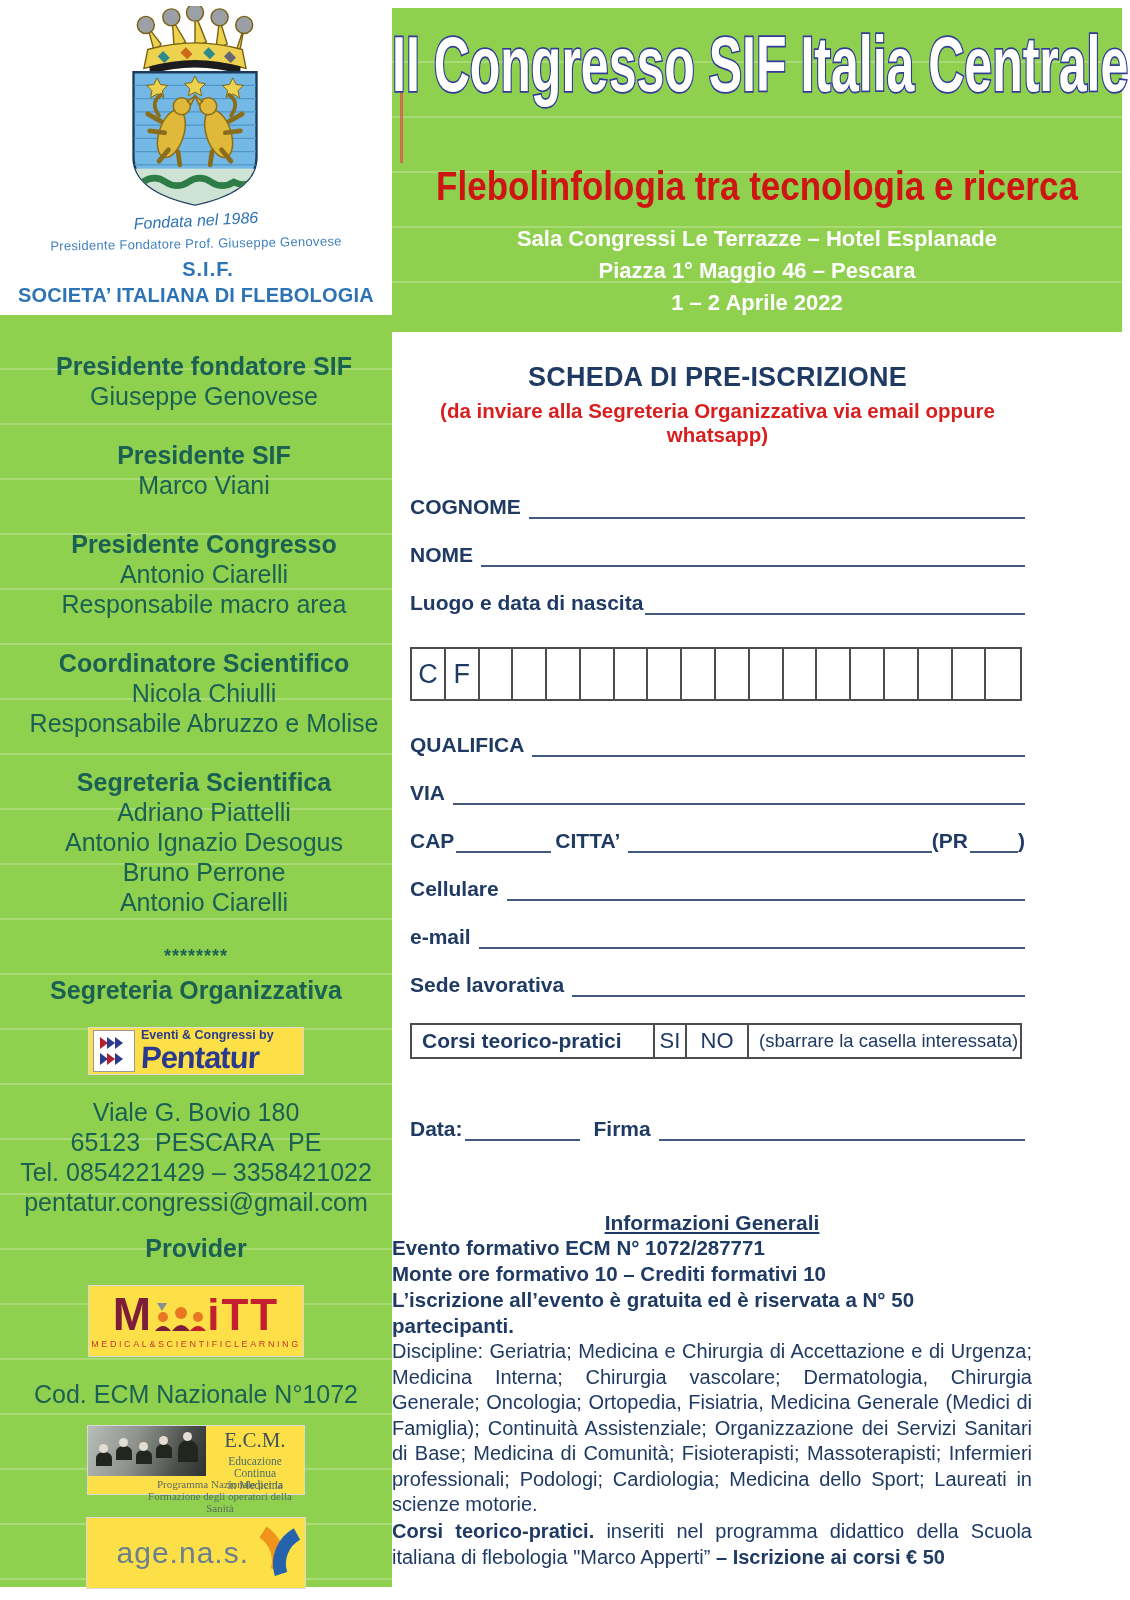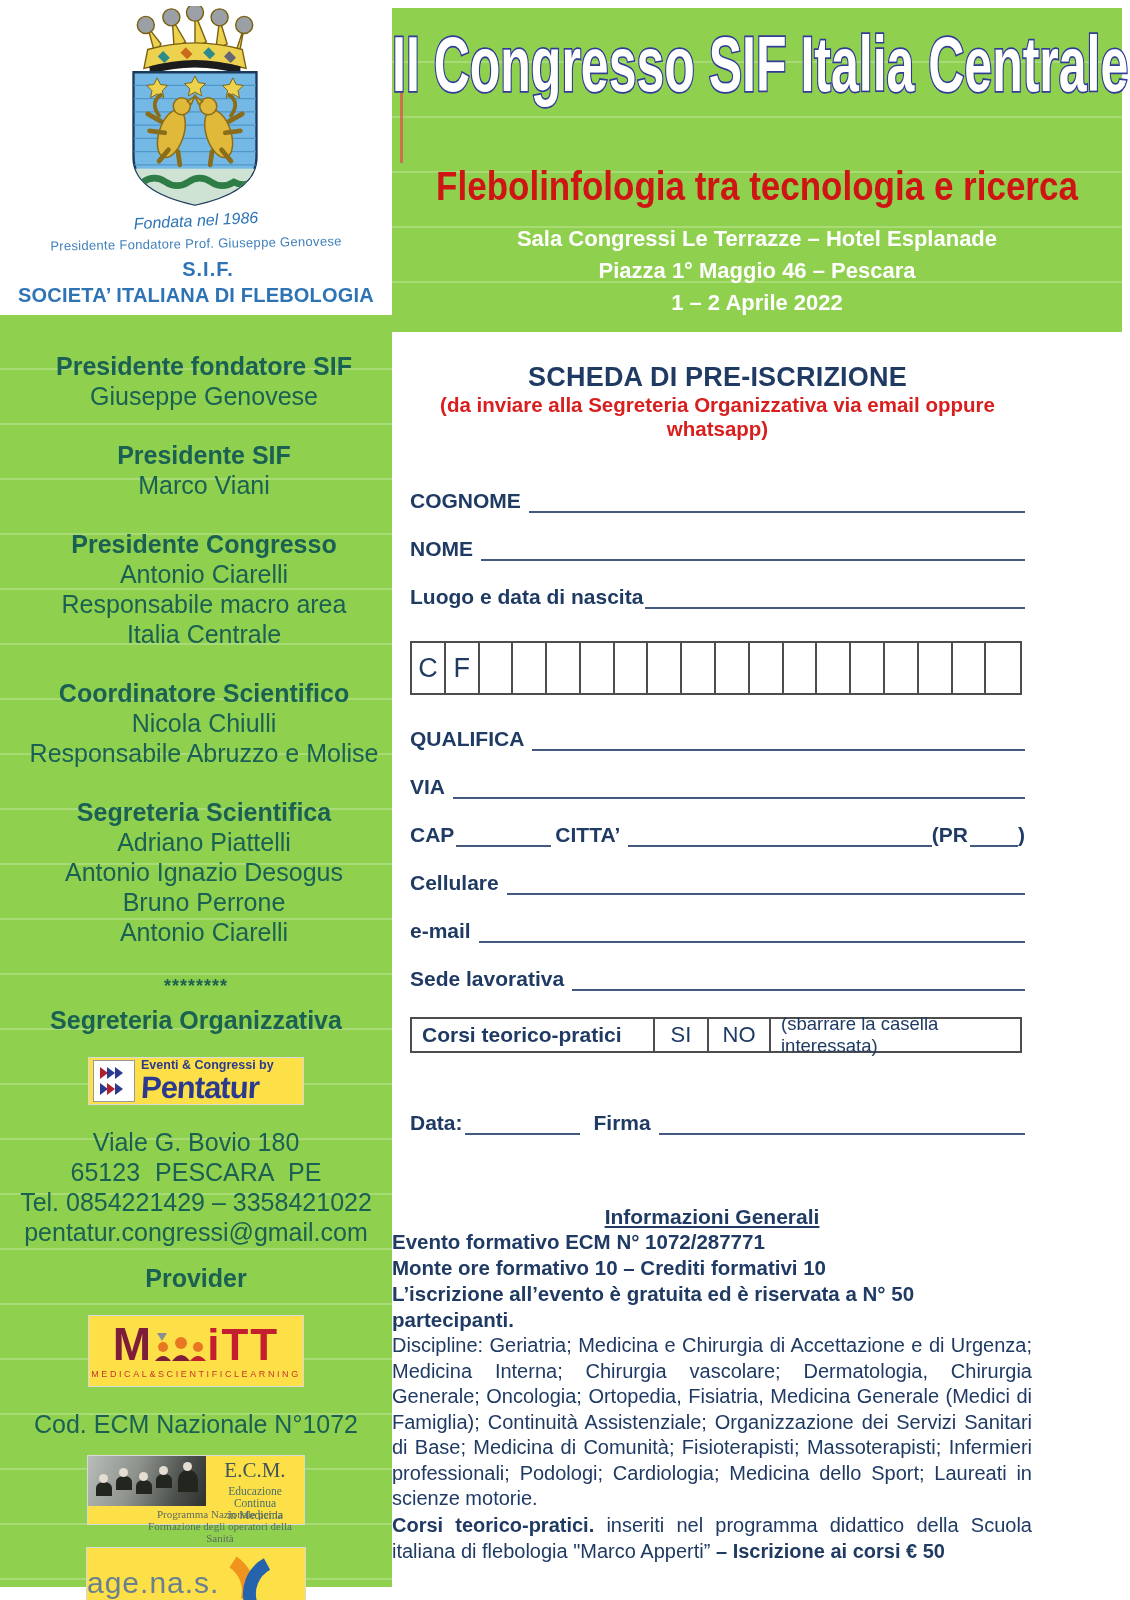--- a/index.html
+++ b/index.html
@@ -63,44 +63,44 @@
   .ecm-top{display:flex;height:50px;}
   .ecm-paint{width:118px;height:50px;background:linear-gradient(110deg,#b9bdb9 0%,#8d928d 40%,#4c504c 75%,#2e312e 100%);position:relative;overflow:hidden;}
   .ecm-head{position:absolute;width:9px;height:9px;border-radius:50%;background:#e3ddd2;}
   .ecm-body{position:absolute;width:16px;height:14px;border-radius:45% 45% 0 0;background:#23261f;}
   .ecm-txt{flex:1;text-align:center;font-family:"Liberation Serif", serif;color:#43555a;}
   .ecm-name{font-size:21px;margin-top:2px;}
   .ecm-l1{font-size:11.5px;color:#4a6f6a;margin-top:2px;}
   .ecm-l2{font-size:11.5px;color:#4a6f6a;}
   .ecm-foot{font-size:11px;color:#5c6b63;text-align:center;margin-top:2px;font-family:"Liberation Serif", serif;padding-left:48px;}
 
-  .agenas-box{width:218px;height:70px;display:flex;align-items:center;justify-content:flex-start;}
+  .agenas-box{width:218px;height:70px;display:flex;align-items:center;justify-content:flex-end;}
   .agenas-txt{font-size:30px;color:#6a7f8f;letter-spacing:1px;}
 
   
   .form-col{position:absolute;left:392px;top:332px;width:738px;color:#1f3a63;}
   .form-inner{margin-left:18px;width:615px;}
   .form-title{margin-top:30px;text-align:center;font-size:27px;font-weight:bold;letter-spacing:.2px;}
-  .form-sub{text-align:center;font-size:20.5px;font-weight:bold;color:#d91e1e;}
+  .form-sub{margin-top:6px;text-align:center;font-size:20.5px;font-weight:bold;color:#d91e1e;}
   .frow{display:flex;align-items:flex-end;height:30px;margin-top:18px;font-size:21px;font-weight:bold;white-space:nowrap;}
   .frow .lbl{line-height:24px;}
   .ln{border-bottom:2px solid #44597f;height:22px;flex:1;margin-left:8px;}
   .lnw{border-bottom:2px solid #44597f;height:22px;margin-left:2px;}
   .w95{width:95px;} .w48{width:48px;} .w115{width:115px;}
   .mt-cognome{margin-top:42px;}
 
   .cf-grid{display:flex;margin-top:32px;border:2px solid #4d4d4d;width:612px;box-sizing:border-box;background:#fff;}
   .cf-cell{width:34px;height:50px;border-right:2px solid #4d4d4d;box-sizing:border-box;
            display:flex;align-items:center;justify-content:center;font-size:27px;color:#1f3a63;}
   .cf-cell:last-child{border-right:none;}
 
   .corsi-table{display:flex;margin-top:26px;border:2px solid #4d4d4d;width:612px;height:36px;box-sizing:border-box;align-items:stretch;}
   .ct-cell{display:flex;align-items:center;border-right:2px solid #4d4d4d;box-sizing:border-box;}
   .ct-label{width:243px;padding-left:10px;font-size:21px;font-weight:bold;}
-  .ct-si{width:54px;justify-content:center;font-size:22px;}
+  .ct-si{width:32px;justify-content:center;font-size:22px;}
   .ct-no{width:62px;justify-content:center;font-size:22px;}
   .ct-note{flex:1;border-right:none;padding-left:10px;font-size:18.5px;}
 
   .data-row{margin-top:52px;}
 
   .info{margin-top:70px;width:640px;}
   .info-title{text-align:center;font-size:21px;font-weight:bold;text-decoration:underline;}
   .info-b{font-size:20.5px;font-weight:bold;line-height:26px;}
   .info-p{font-size:20px;line-height:25.5px;text-align:justify;}
   .info-last{font-size:20px;line-height:26px;margin-top:0;}
@@ -206,21 +206,20 @@
 
     <div class="sb-sec">
       <div class="sb-head">Presidente SIF</div>
       <div class="sb-line">Marco Viani</div>
     </div>
 
     <div class="sb-sec">
       <div class="sb-head">Presidente Congresso</div>
       <div class="sb-line">Antonio Ciarelli</div>
       <div class="sb-line">Responsabile macro area</div>
-      <div class="sb-line">Italia Centrale</div>
     </div>
 
     <div class="sb-sec">
       <div class="sb-head">Coordinatore Scientifico</div>
       <div class="sb-line">Nicola Chiulli</div>
       <div class="sb-line">Responsabile Abruzzo e Molise</div>
     </div>
 
     <div class="sb-sec">
       <div class="sb-head">Segreteria Scientifica</div>

